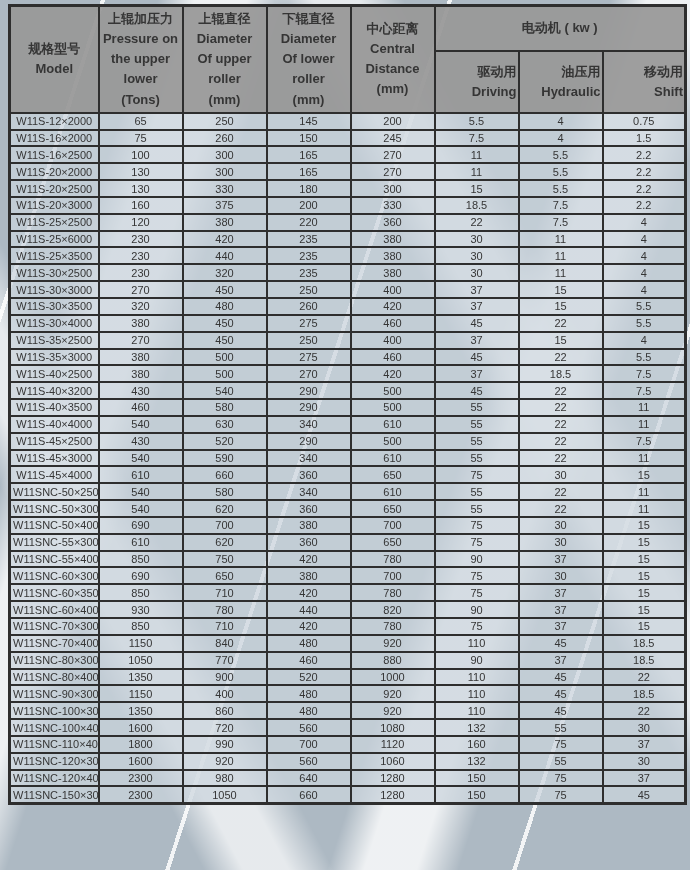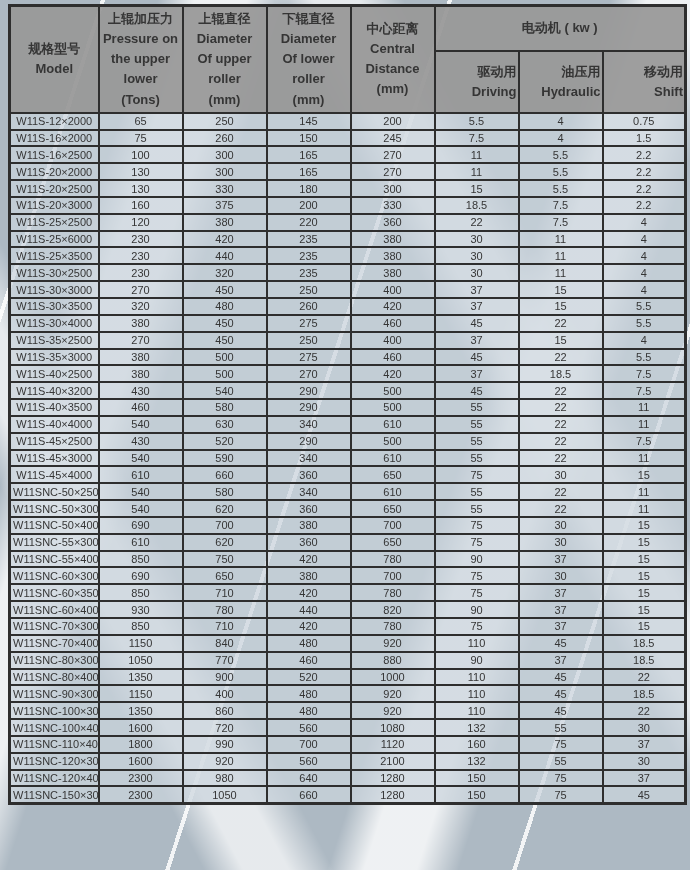--- a/index.html
+++ b/index.html
@@ -479,21 +479,21 @@
         <td>1120</td>
         <td>160</td>
         <td>75</td>
         <td>37</td>
       </tr>
       <tr>
         <td>W11SNC-120×3000</td>
         <td>1600</td>
         <td>920</td>
         <td>560</td>
-        <td>2100</td>
+        <td>1060</td>
         <td>132</td>
         <td>55</td>
         <td>30</td>
       </tr>
       <tr>
         <td>W11SNC-120×4000</td>
         <td>2300</td>
         <td>980</td>
         <td>640</td>
         <td>1280</td>

